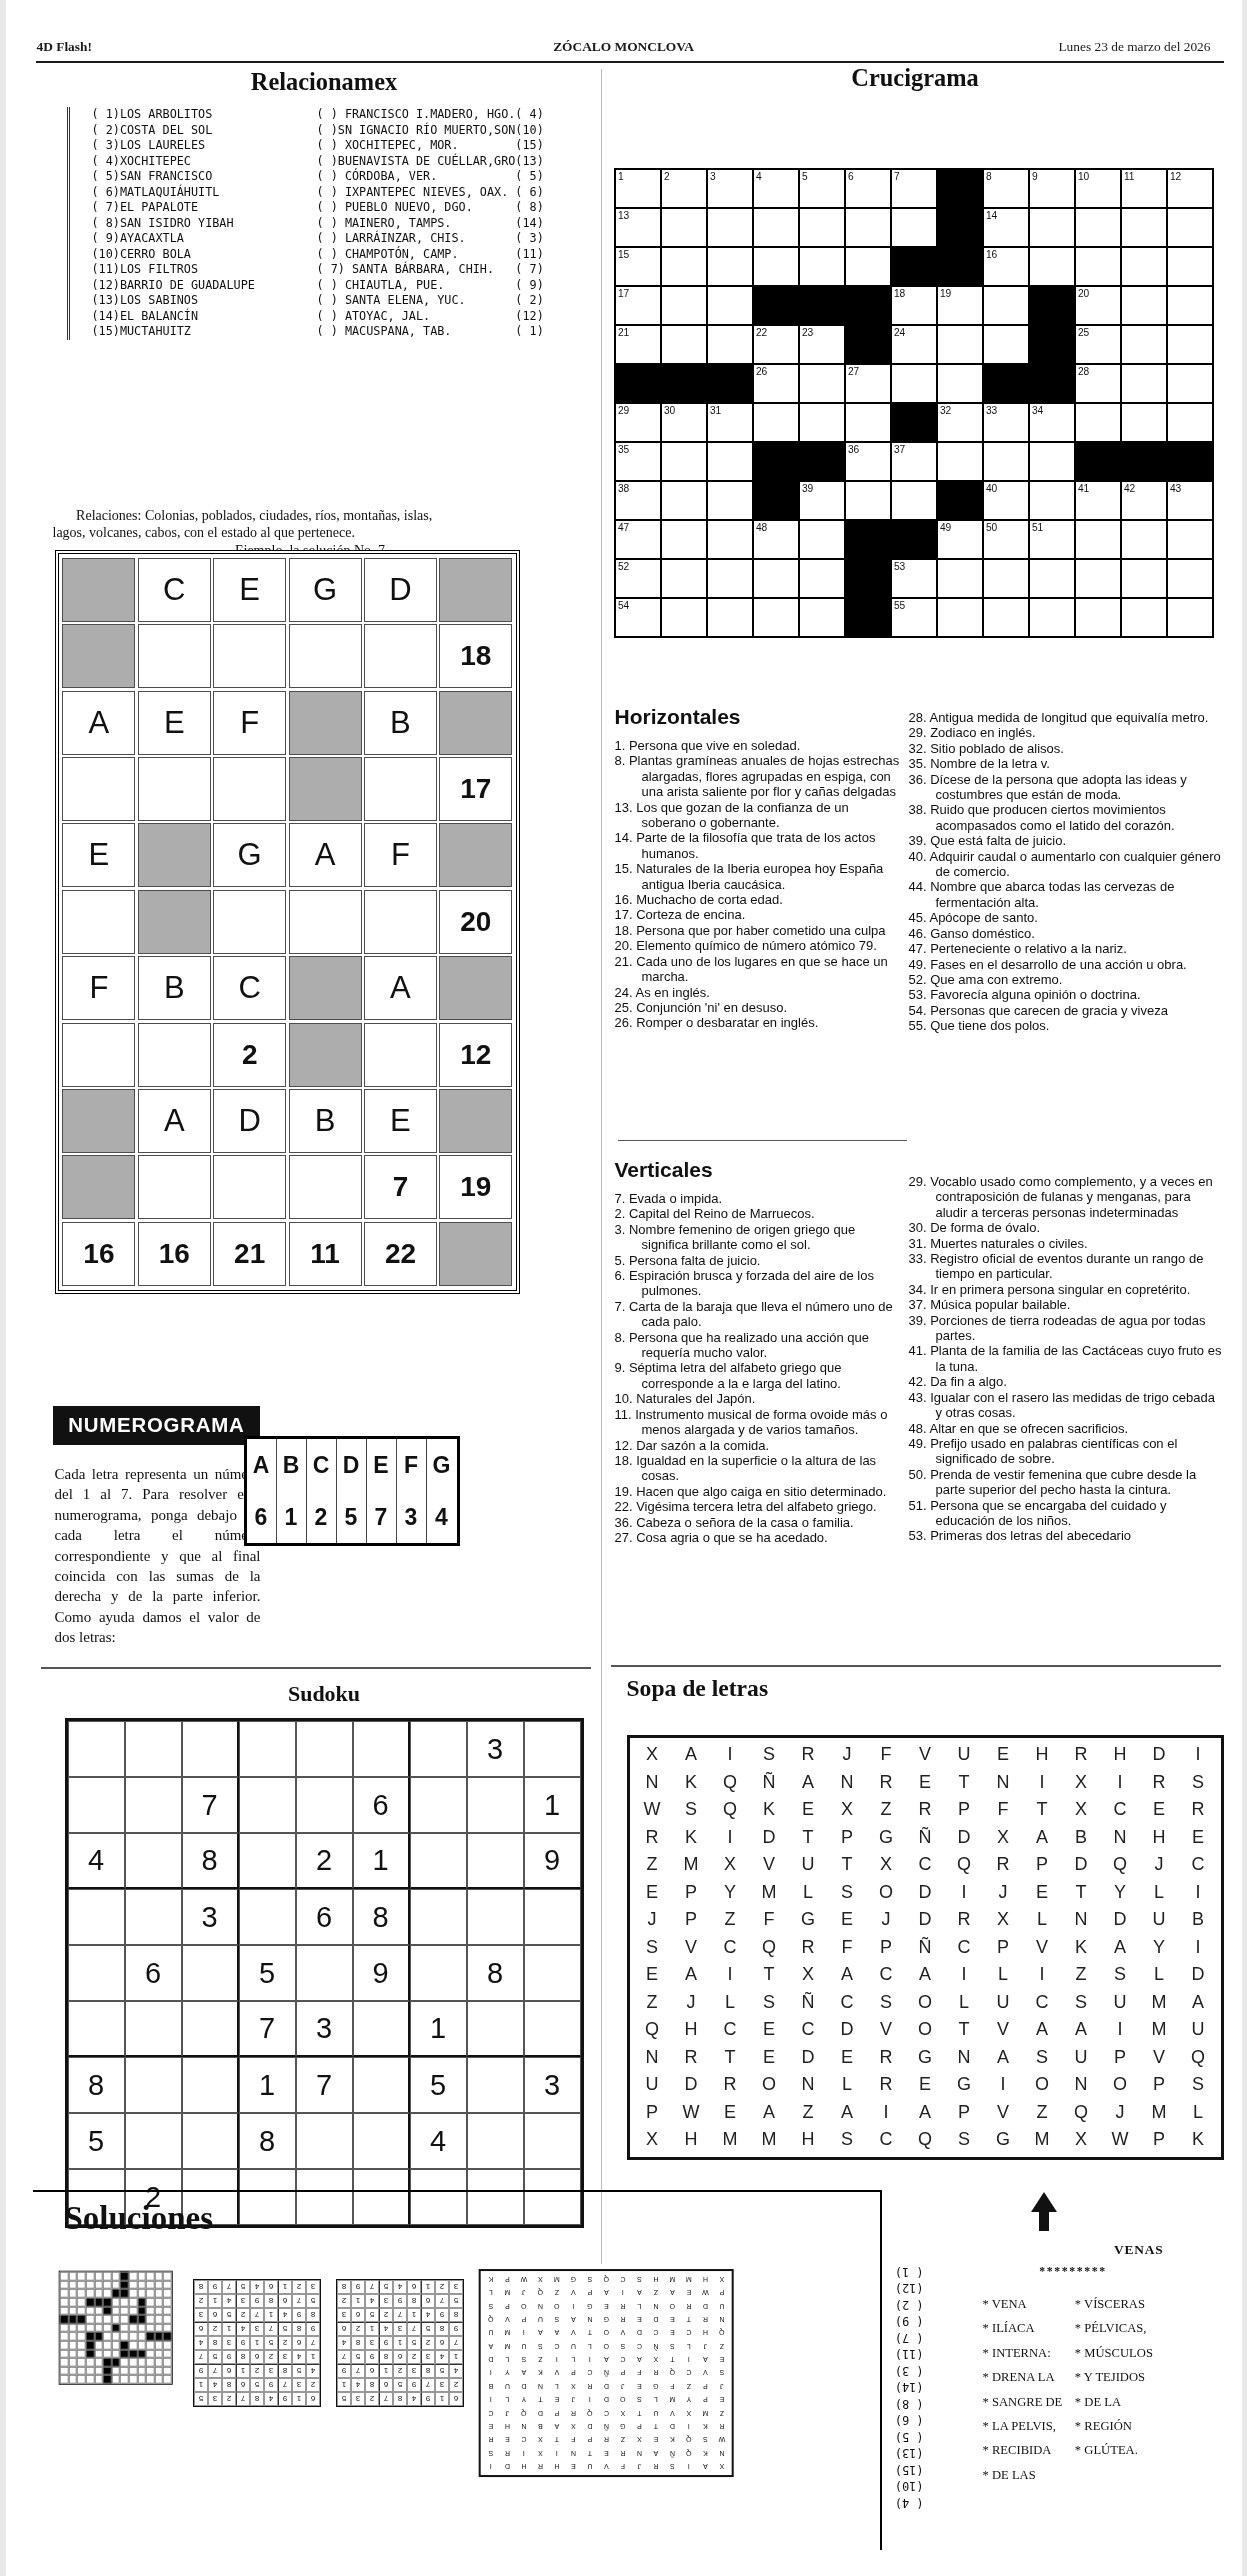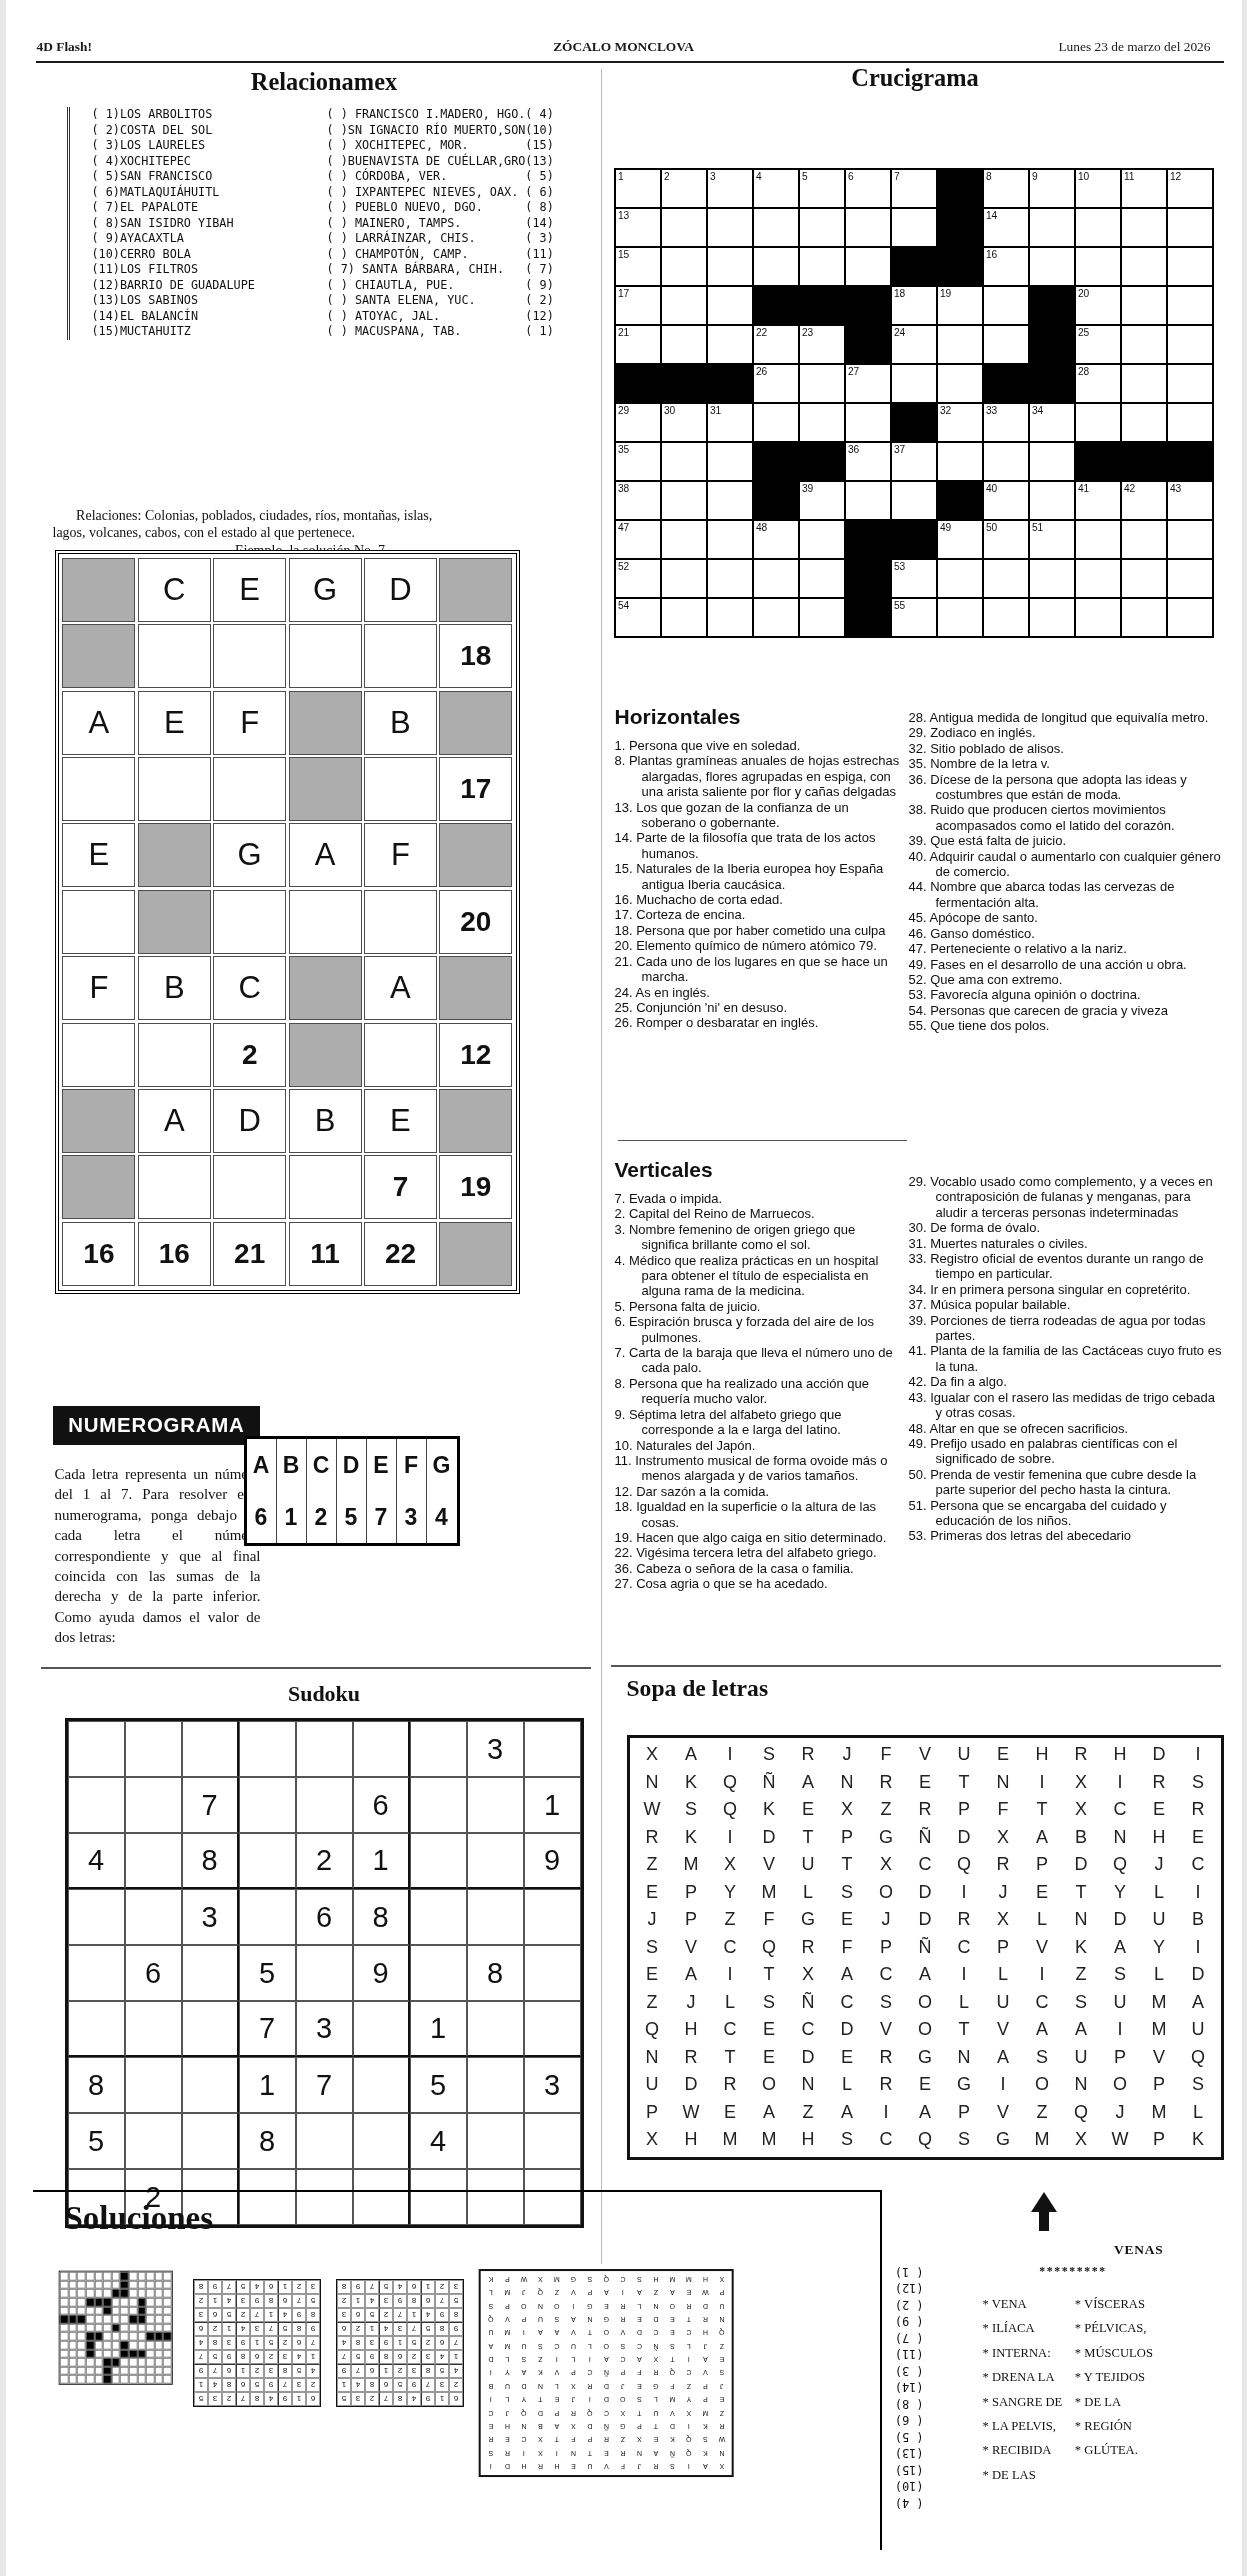--- a/index.html
+++ b/index.html
@@ -6,21 +6,21 @@
   body{background:#e8e8e8;font-family:"Liberation Sans",sans-serif}
   .page{position:relative;width:1236px;height:2576px;background:#fff;margin:0 auto;overflow:hidden;color:#111}
   .abs{position:absolute}
   
   .hdr{font:700 13.4px "Liberation Serif",serif;color:#1a1a1a}
   .hdr-rule{background:#1a1a1a}
   
   .serif-title{font:700 24.4px "Liberation Serif",serif;text-align:center}
   .sans-title{font:700 21px "Liberation Sans",sans-serif}
   
-  .rel-list{display:flex;border-left:3.1px double #333;padding-left:22px;gap:24px}
+  .rel-list{display:flex;border-left:3.1px double #333;padding-left:22px;gap:14px}
   .rel-col1{width:211px}
   .rel-item{font:11.8px/15.5px "DejaVu Sans Mono","Liberation Mono",monospace;white-space:pre;color:#111}
   .rel-note{font:14px/17.3px "Liberation Serif",serif}
   .rel-note .ind{text-indent:23.6px}
   .rel-note .ctr{text-align:center}
   
   .ng-grid{border:4.7px double #000;padding:3.9px;background:#fff;display:inline-block}
   .ng-row{display:flex;gap:2.4px;margin-bottom:2.4px}
   .ng-row:last-child{margin-bottom:0}
   .ng-cell{width:73px;height:64px;background:#fff;border:1.6px solid #4d4d4d;display:flex;align-items:center;justify-content:center;font:400 31px "Liberation Sans",sans-serif}
@@ -676,21 +676,20 @@
       <div class="clue">54. Personas que carecen de gracia y viveza</div>
       <div class="clue">55. Que tiene dos polos.</div>
     </div>
   <div class="abs rule" style="left:612px;top:1140px;width:289px;height:0.8px"></div>
 
   <div class="abs sans-title" style="left:609px;top:1158px">Verticales</div>
   <div class="abs" style="left:609px;top:1191px;width:285px">
       <div class="clue">7. Evada o impida.</div>
       <div class="clue">2. Capital del Reino de Marruecos.</div>
       <div class="clue">3. Nombre femenino de origen griego que significa brillante como el sol.</div>
-      <div class="clue">4. Médico que realiza prácticas en un hospital para obtener el título de especialista en alguna rama de la medicina.</div>
       <div class="clue">5. Persona falta de juicio.</div>
       <div class="clue">6. Espiración brusca y forzada del aire de los pulmones.</div>
       <div class="clue">7. Carta de la baraja que lleva el número uno de cada palo.</div>
       <div class="clue">8. Persona que ha realizado una acción que requería mucho valor.</div>
       <div class="clue">9. Séptima letra del alfabeto griego que corresponde a la e larga del latino.</div>
       <div class="clue">10. Naturales del Japón.</div>
       <div class="clue">11. Instrumento musical de forma ovoide más o menos alargada y de varios tamaños.</div>
       <div class="clue">12. Dar sazón a la comida.</div>
       <div class="clue">18. Igualdad en la superficie o la altura de las cosas.</div>
       <div class="clue">19. Hacen que algo caiga en sitio determinado.</div>

